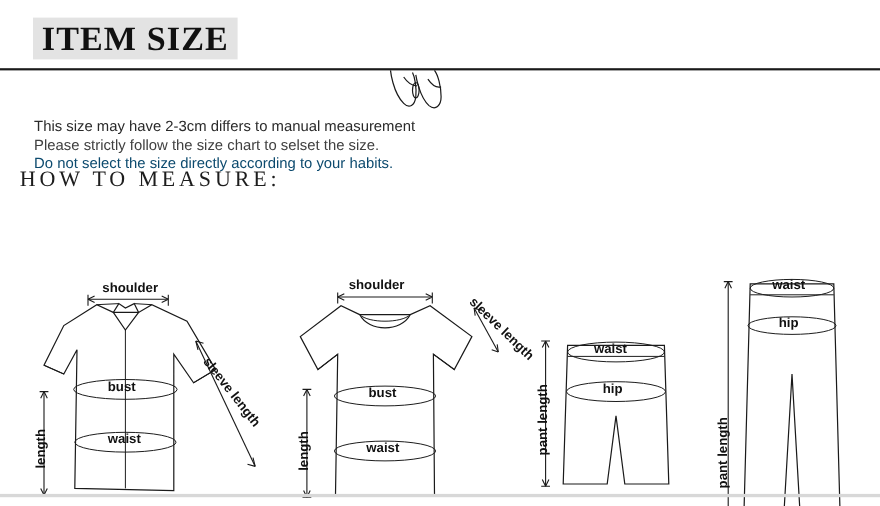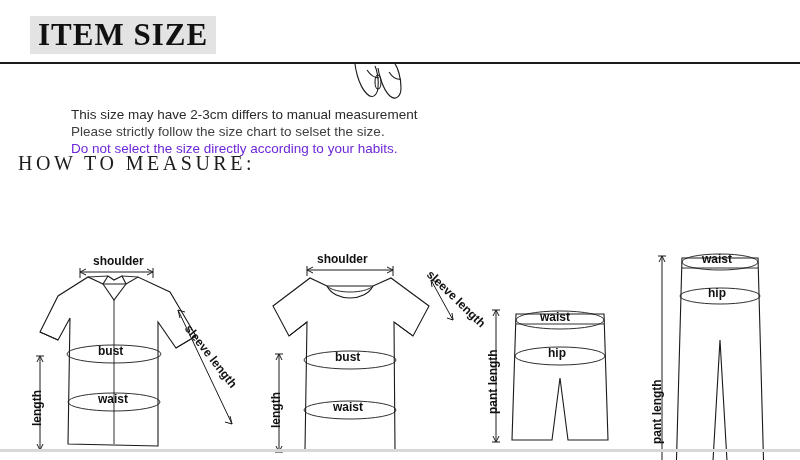--- a/index.html
+++ b/index.html
@@ -51,34 +51,33 @@
     top: 60px;
     width: 70px;
     height: 42px;
   }
   
   .note {
     position: absolute;
     left: 31px;
     top: 106px;
     width: 520px;
-    margin-left: 40px;
   }
   .note-line {
     font-size: 13.5px;
     line-height: 17px;
     color: #2a2a2a;
     white-space: nowrap;
   }
   .note-line.warn {
     color: #404040;
     font-size: 13.5px;
   }
   .note-line.warn2 {
-    color: #6d28d9;
+    color: #0c4a6e;
     font-size: 13.5px;
   }
   .howto {
     position: absolute;
     left: 18px;
     top: 152px;
     font-size: 20px;
     letter-spacing: 3.5px;
     color: #1d1d1d;
     font-family: Liberation Serif, serif;

